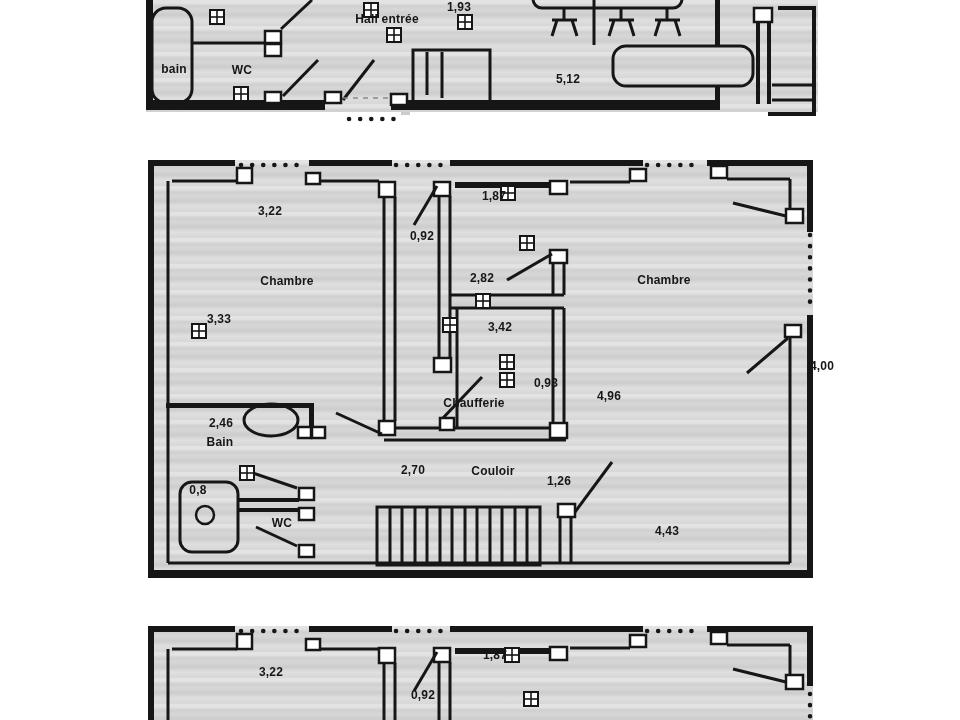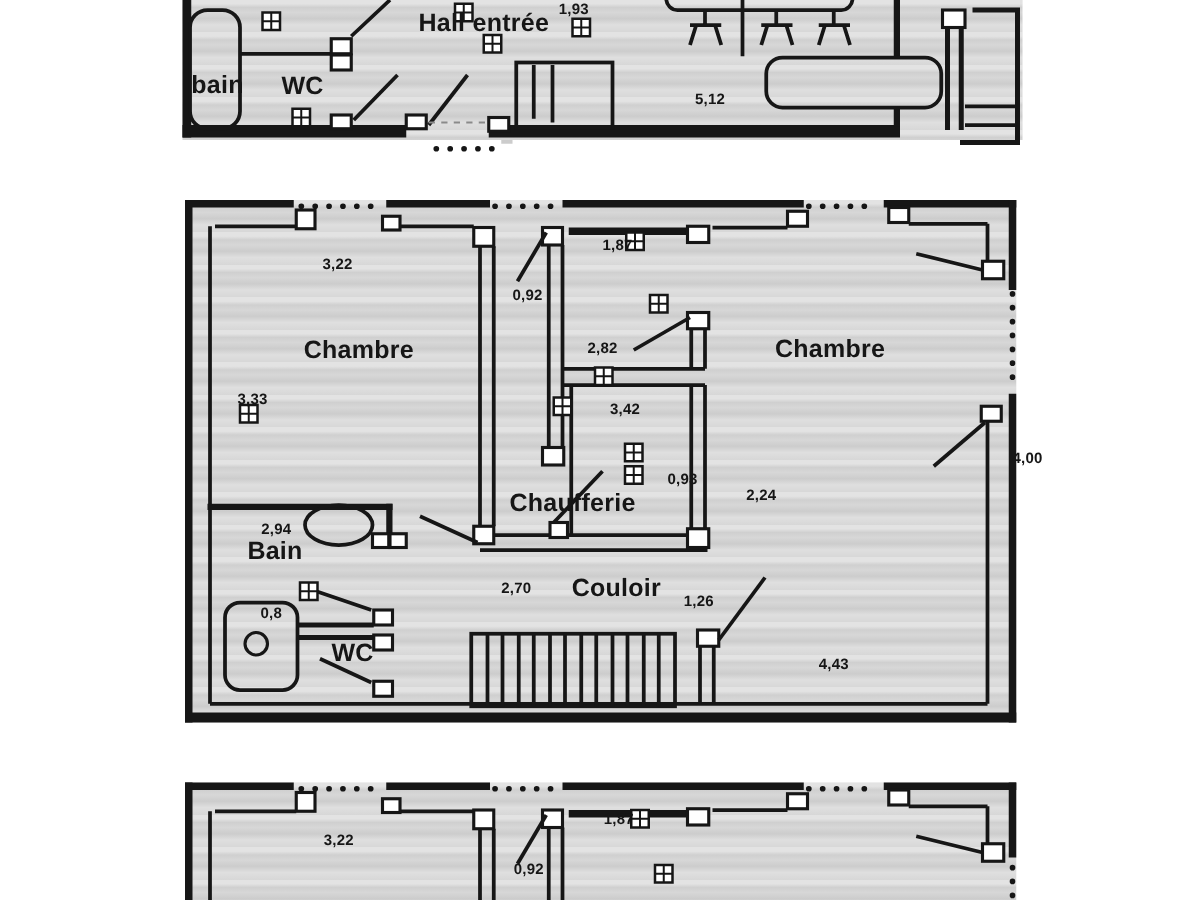--- a/index.html
+++ b/index.html
@@ -8,21 +8,21 @@
   .plan{position:absolute;}
   .paper{position:absolute;background-color:#d7d7d7;
     background-image:repeating-linear-gradient(180deg,
       rgba(255,255,255,.30) 0px, rgba(255,255,255,.30) 3px,
       rgba(120,120,120,.08) 6px, rgba(255,255,255,0) 10px,
       rgba(110,110,110,.10) 15px, rgba(255,255,255,.20) 20px,
       rgba(255,255,255,0) 26px);}
   svg{position:absolute;left:0;top:0;overflow:visible;}
   .lbl{position:absolute;transform:translate(-50%,-50%);
        font-size:12px;font-weight:600;color:#161616;white-space:nowrap;letter-spacing:.2px;}
-  .lbl.room{font-size:20px;}
+  .lbl.room{font-size:12px;}
 </style>
 </head>
 <body>
 
 <div class="page">
 
   <div class="plan" style="left:146px;top:0;width:680px;height:126px;">
     <div class="paper" style="left:0;top:0;width:672px;height:112px;"></div>
     <svg width="680" height="126" viewBox="0 0 680 126">
       <g fill="#161616">
@@ -221,33 +221,33 @@
           <line x1="354" y1="225" x2="368" y2="225" stroke="#161616" stroke-width="1.6"></line>
         </g>
         <g>
           <rect x="94" y="311" width="14" height="14" fill="#ffffff" stroke="#161616" stroke-width="2"></rect>
           <line x1="101" y1="311" x2="101" y2="325" stroke="#161616" stroke-width="1.6"></line>
           <line x1="94" y1="318" x2="108" y2="318" stroke="#161616" stroke-width="1.6"></line>
         </g>
       </svg>
     <div class="lbl" style="left:124px;top:56px">3,22</div>
     <div class="lbl room" style="left:141px;top:126px">Chambre</div>
-    <div class="lbl" style="left:56px;top:164px">3,33</div>
+    <div class="lbl" style="left:73px;top:164px">3,33</div>
     <div class="lbl" style="left:276px;top:81px">0,92</div>
     <div class="lbl" style="left:348px;top:41px">1,87</div>
     <div class="lbl" style="left:336px;top:123px">2,82</div>
     <div class="lbl" style="left:354px;top:172px">3,42</div>
     <div class="lbl" style="left:400px;top:228px">0,93</div>
-    <div class="lbl room" style="left:312px;top:248px">Chaufferie</div>
-    <div class="lbl" style="left:463px;top:241px">2,24</div>
+    <div class="lbl room" style="left:328px;top:248px">Chaufferie</div>
+    <div class="lbl" style="left:463px;top:241px">4,96</div>
     <div class="lbl room" style="left:518px;top:125px">Chambre</div>
     <div class="lbl" style="left:676px;top:211px">4,00</div>
-    <div class="lbl" style="left:75px;top:268px">2,94</div>
+    <div class="lbl" style="left:75px;top:268px">2,46</div>
     <div class="lbl room" style="left:74px;top:287px">Bain</div>
-    <div class="lbl" style="left:71px;top:335px">0,8</div>
+    <div class="lbl" style="left:52px;top:335px">0,8</div>
     <div class="lbl room" style="left:136px;top:368px">WC</div>
     <div class="lbl" style="left:267px;top:315px">2,70</div>
     <div class="lbl room" style="left:347px;top:316px">Couloir</div>
     <div class="lbl" style="left:413px;top:326px">1,26</div>
     <div class="lbl" style="left:521px;top:376px">4,43</div>
   </div>
 
   <div class="plan" style="left:146px;top:618px;width:704px;height:102px;">
     <div class="paper" style="left:2px;top:8px;width:665px;height:94px;"></div>
     <svg width="704" height="102" viewBox="0 0 704 102">

